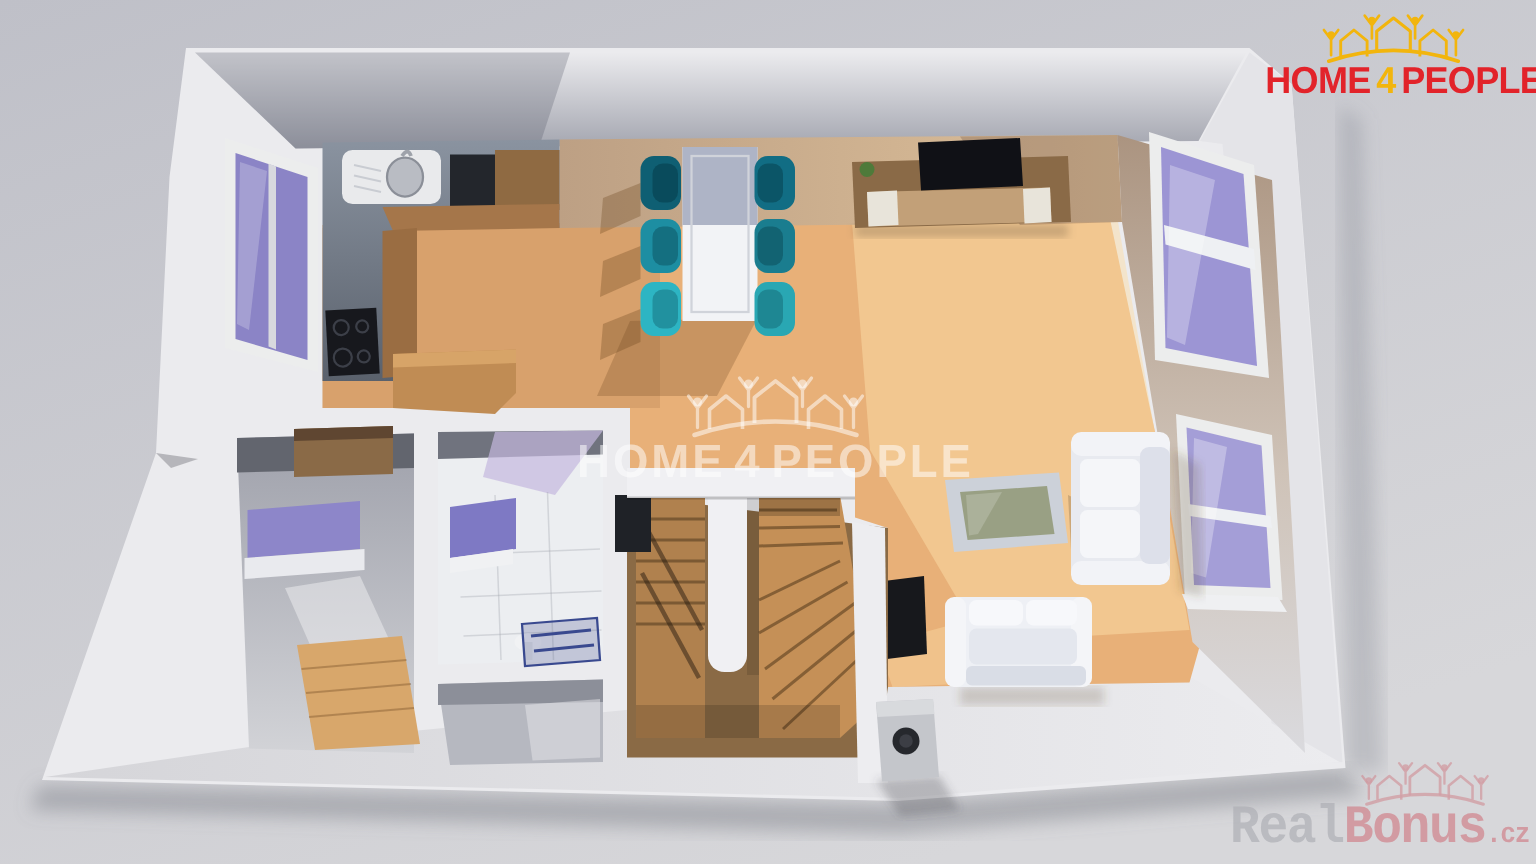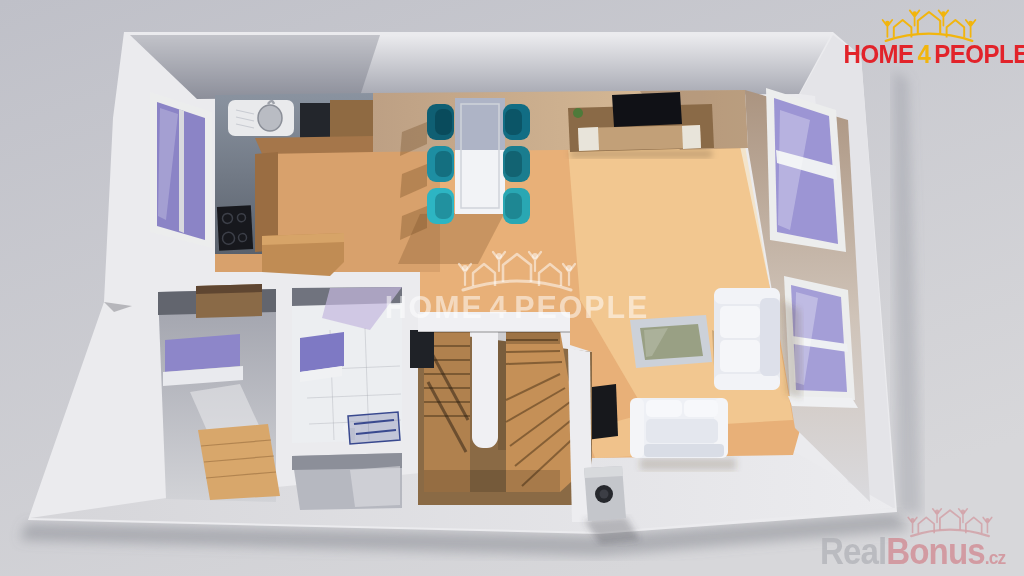--- a/index.html
+++ b/index.html
@@ -13,21 +13,21 @@
   .wm-text{font-size:31px;font-weight:bold;letter-spacing:2px;color:var(--watermark-white);
            white-space:nowrap;transform:scaleX(.98);}
   .wm-text span{margin:0 3px;}
 
   .logo{position:absolute;left:840px;top:4px;width:178px;text-align:center;}
   .logo-crest{width:118px;height:40px;color:var(--logo-gold);display:block;margin:0 auto -4px auto;}
   .logo-text{font-size:25px;font-weight:800;letter-spacing:-.5px;white-space:nowrap;transform:scaleX(.96);}
   .logo-word-main{color:var(--logo-red);}
   .logo-word-accent{color:var(--logo-gold);margin:0 4px;}
 
-  .realbonus{position:absolute;left:820px;top:503px;width:204px;text-align:left;opacity:.8;}
+  .realbonus{position:absolute;left:820px;top:503px;width:204px;text-align:left;opacity:.8;font-family:Liberation Mono, monospace;}
   .rb-crest{width:96px;height:36px;color:var(--realbonus-pink);display:block;margin:0 0 -8px 82px;opacity:.75;}
   .rb-text{font-size:36px;font-weight:bold;letter-spacing:-1px;white-space:nowrap;transform:scaleX(.92);transform-origin:left;}
   .rb-real{color:var(--realbonus-gray);}
   .rb-bonus{color:var(--realbonus-pink);}
   .rb-cz{color:var(--realbonus-pink);font-size:19px;}
 
   
   .wall-shell{fill:var(--wall-white);}
   .floor-wood{fill:var(--wood-floor);}
   .flight{fill:var(--wood-stairs);}

